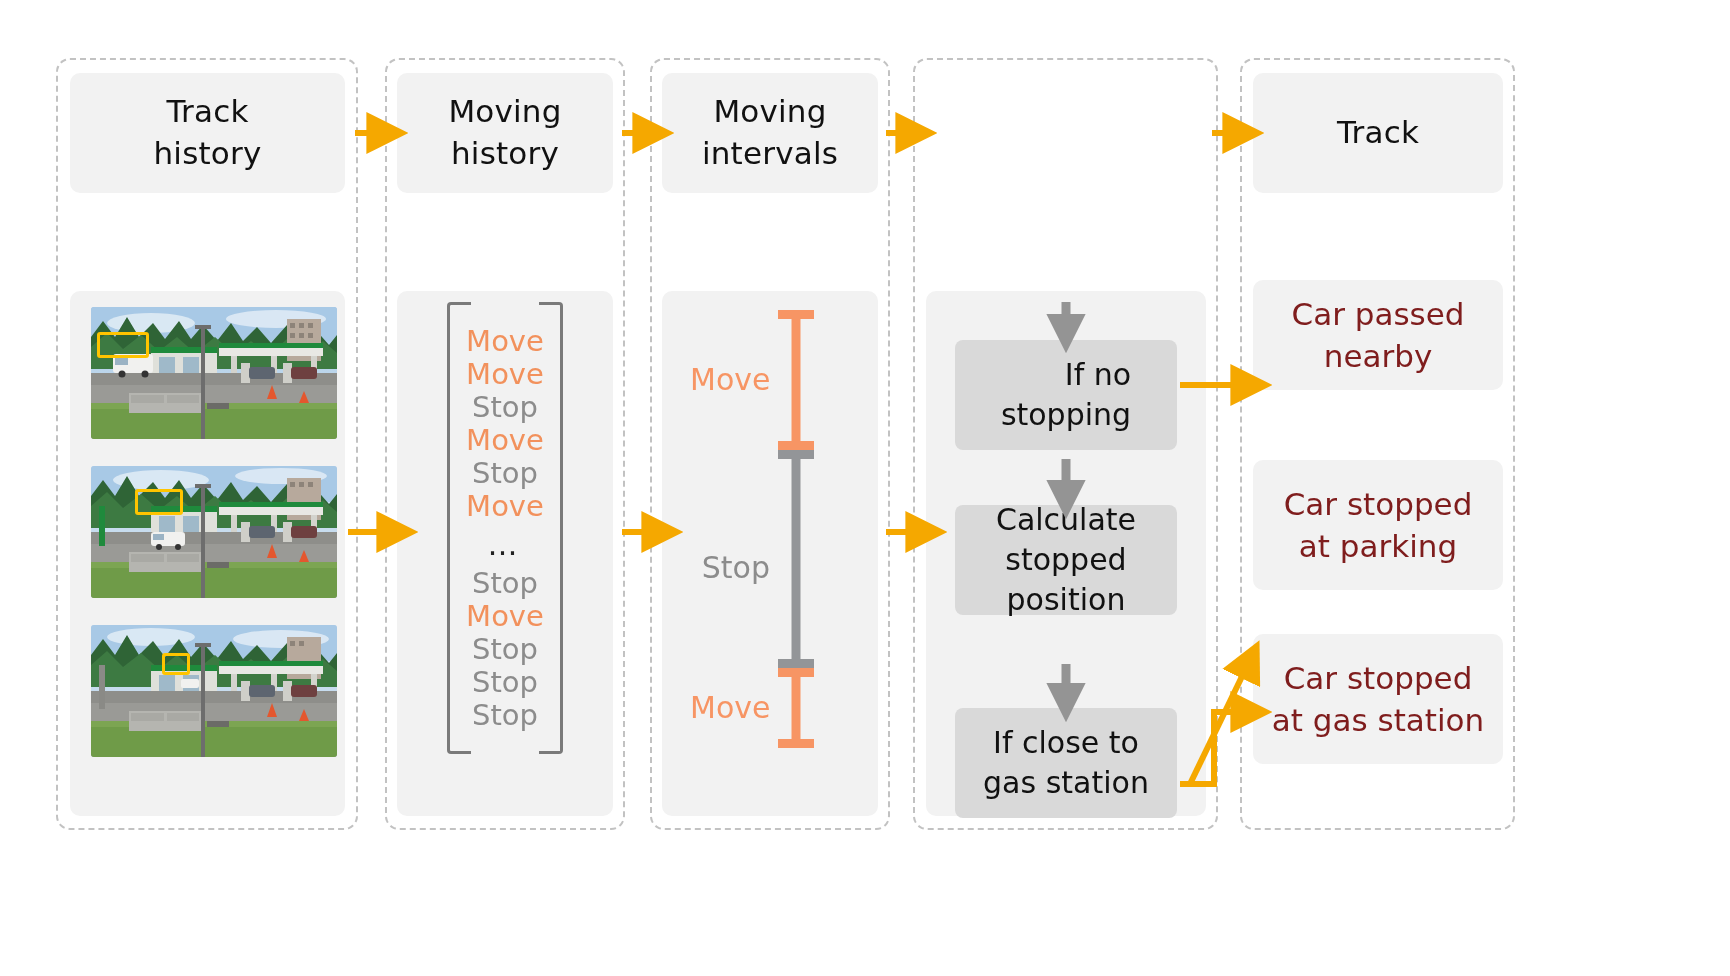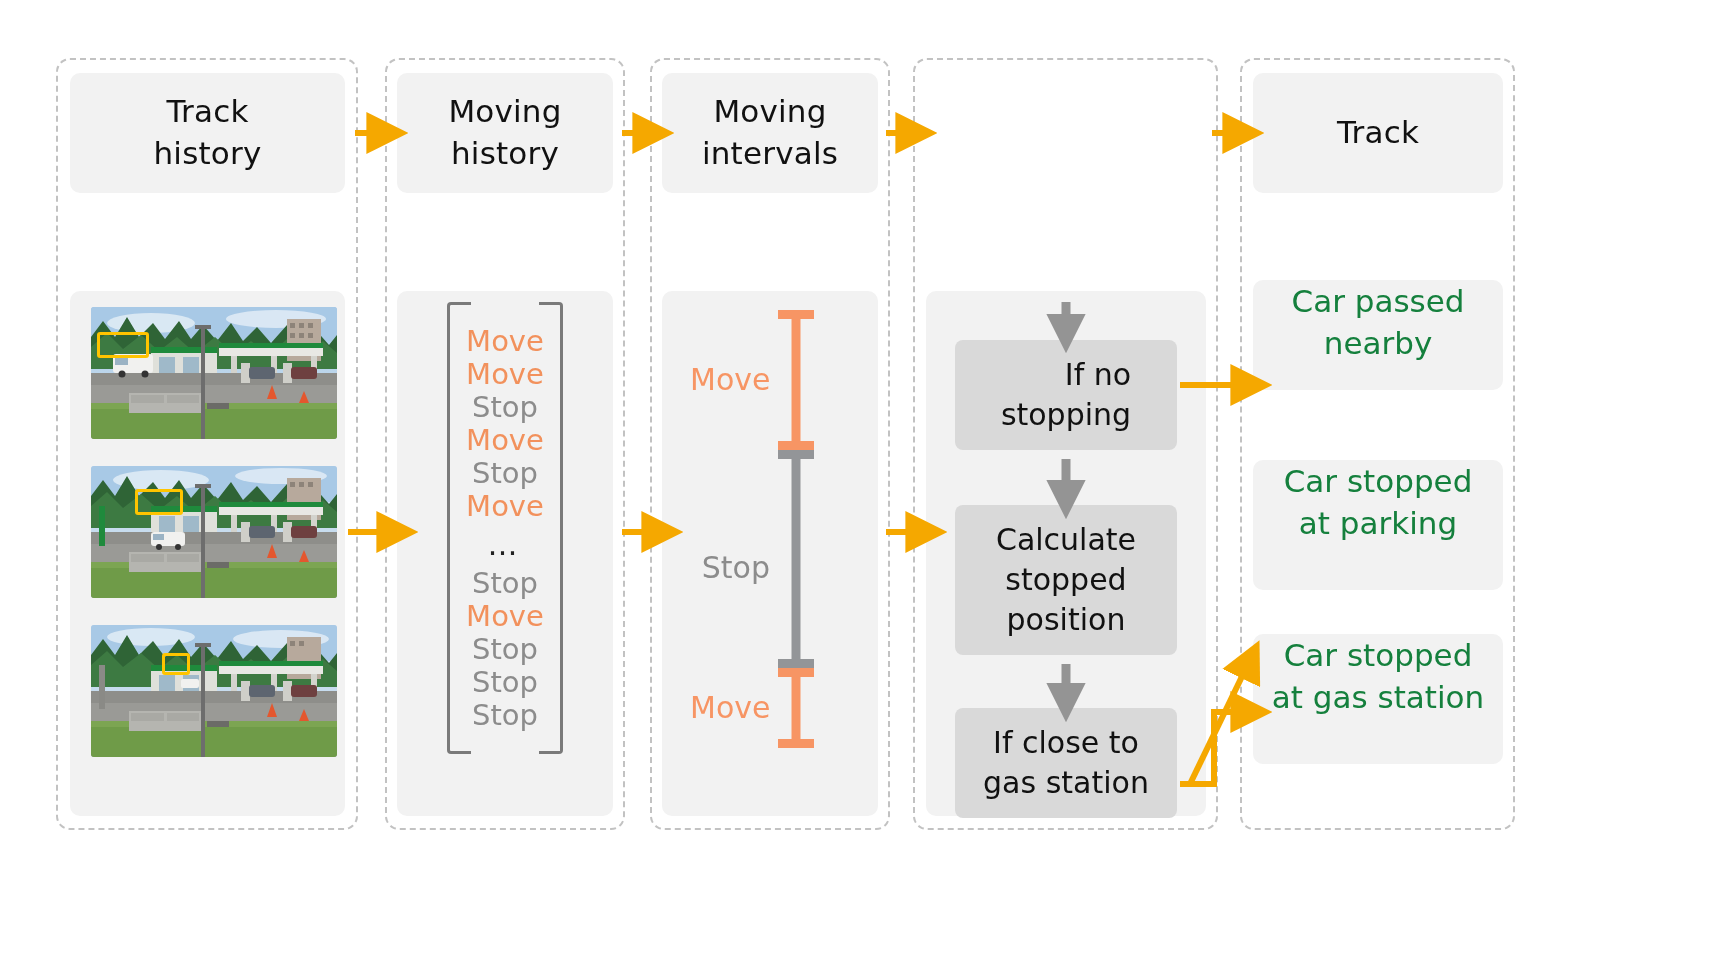--- a/index.html
+++ b/index.html
@@ -40,24 +40,24 @@
     background: #f2f2f2;
     border-radius: 10px;
   }
 
   
   .result-box {
     position: absolute;
     background: #f2f2f2;
     border-radius: 10px;
     display: flex;
-    align-items: flex-start;
+    align-items: center;
     justify-content: center;
     text-align: center;
-    color: #15803d;
+    color: #7f1d1d;
     font-size: 31px;
     line-height: 1.36;
   }
 
   
   .step-box {
     position: absolute;
     background: #d9d9d9;
     border-radius: 8px;
     display: flex;
@@ -344,21 +344,21 @@
     <div class="stem"></div>
     <div class="cap" style="top:0;"></div>
     <div class="cap" style="bottom:0;"></div>
   </div>
   <div class="interval-label move" style="left:690px; top:693px; width:80px;">Move</div>
 
   <div class="step-box" style="left:955px; top:340px; width:222px; height:110px;">
     <span style="white-space:pre-line;text-align:right;">If no
 stopping</span>
   </div>
-  <div class="step-box" style="left:955px; top:505px; width:222px; height:150px;">
+  <div class="step-box" style="left:955px; top:505px; width:222px; height:110px;">
     <span style="white-space:pre-line;">Calculate
 stopped
 position</span>
   </div>
   <div class="step-box" style="left:955px; top:708px; width:222px; height:110px;">
     <span style="white-space:pre-line;text-align:center;">If close to
 gas station</span>
   </div>
 
   <div class="result-box" style="left:1253px; top:280px; width:250px; height:110px;">

